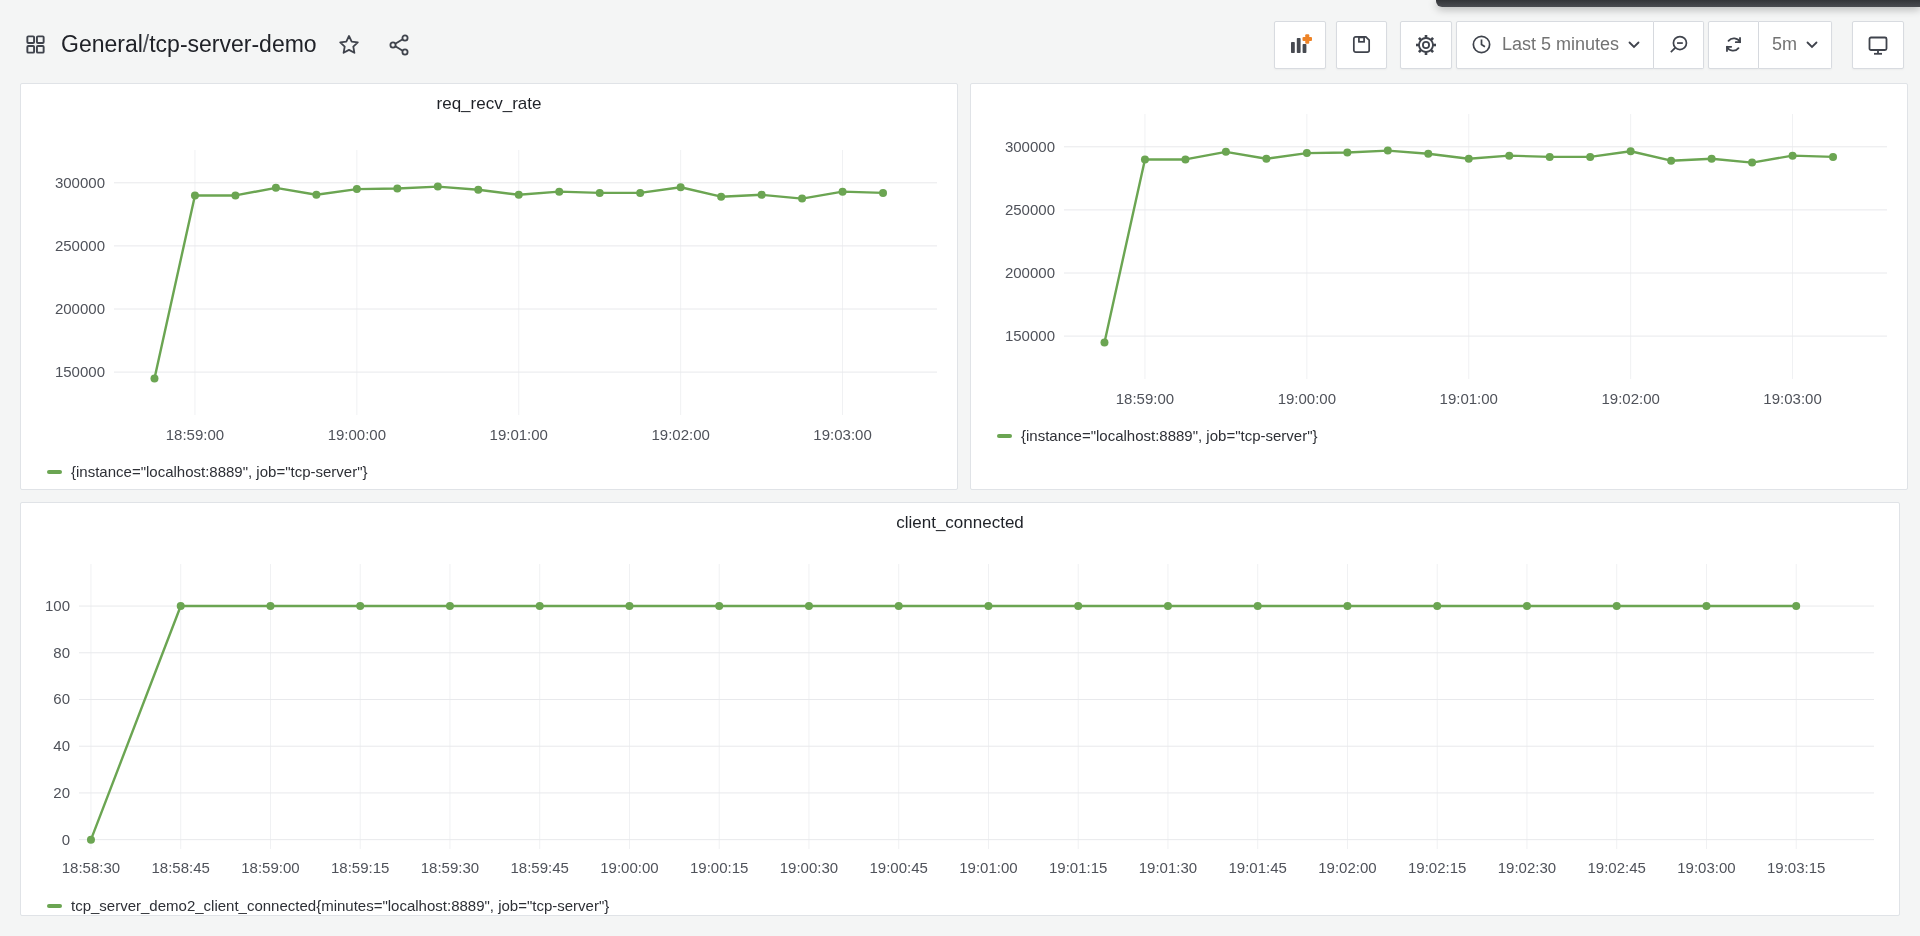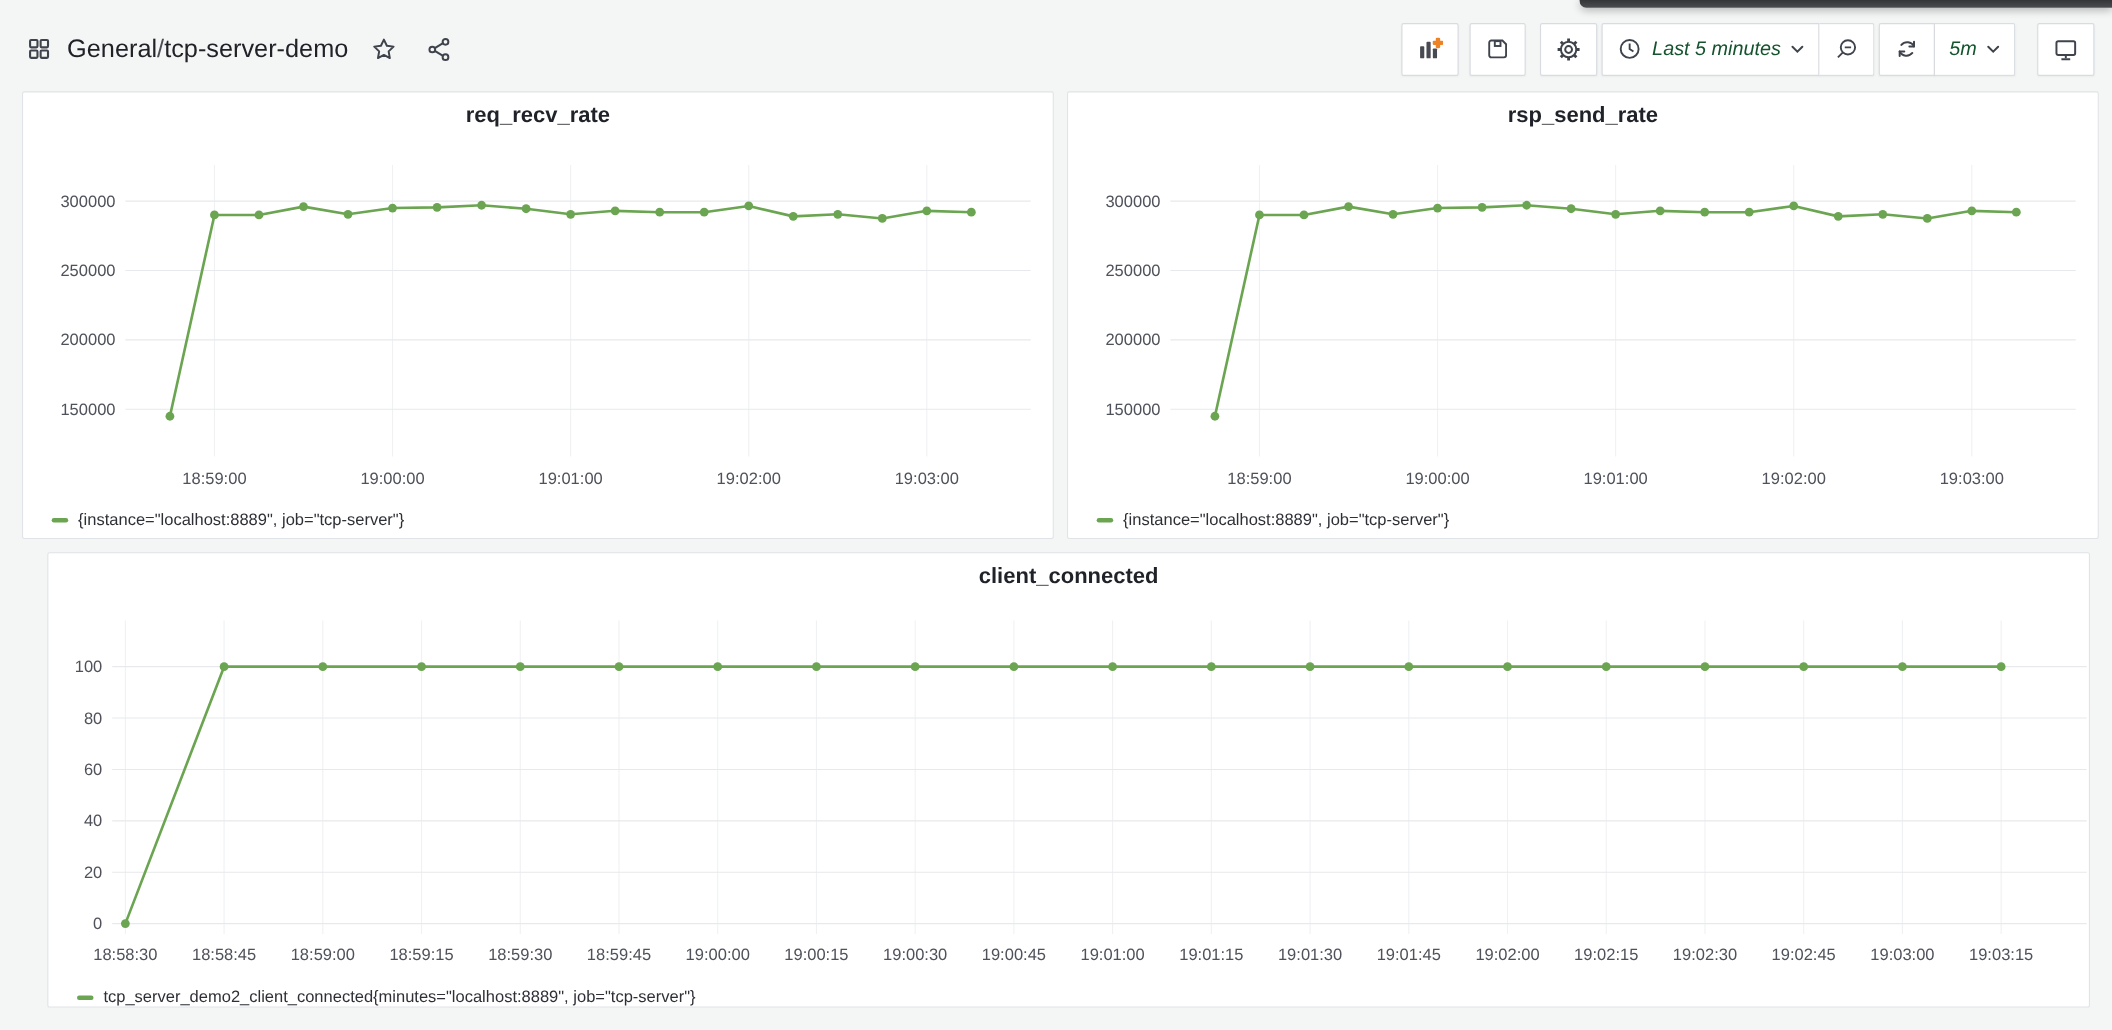--- a/index.html
+++ b/index.html
@@ -24,39 +24,39 @@
     height:48px;background:#ffffff;border:1px solid #d8dbe0;border-radius:2px;
     display:flex;align-items:center;justify-content:center;gap:9px;
     padding:0 13px;box-sizing:border-box;color:#3f434c;cursor:pointer;
     box-shadow:0 1px 2px rgba(0,0,0,0.04);
     font-size:18px;font-weight:500;white-space:nowrap;
   }
   .gap10{margin-left:10px;} .gap13{margin-left:13px;} .gap20{margin-left:20px;}
   .joined-left{border-top-left-radius:0;border-bottom-left-radius:0;border-left:none;margin-left:0;}
   .joined-right{border-top-right-radius:0;border-bottom-right-radius:0;}
   .grp{display:flex;margin-left:4px;}
-  .btn .lbl{color:#14532d;font-style:italic;}
+  .btn .lbl{color:#737373;}
   
   .top-dark-bar{
     position:absolute;top:0;left:1436px;width:484px;height:7px;
     background:linear-gradient(#333539,#4a4c51);
     border-bottom-left-radius:6px;
     box-shadow:0 2px 8px rgba(0,0,0,0.30);
   }
   
   .dashboard{padding:0 20px;box-sizing:border-box;}
   .top-row{display:flex;gap:12px;}
   .panel{
     background:#ffffff;border:1px solid #e0e3e7;border-radius:2px;
     box-sizing:border-box;position:relative;
   }
   .top-row .panel{flex:1;height:407px;}
-  .panel-bottom{height:414px;margin-top:12px;margin-left:23px;}
+  .panel-bottom{height:414px;margin-top:12px;}
   .panel-title{
-    text-align:center;font-size:20px;font-weight:700;color:#1f2228;
+    text-align:center;font-size:17px;font-weight:400;color:#1f2228;
     padding-top:10px;height:26px;cursor:pointer;
   }
   .chart-wrap{padding:0 8px;}
   svg.chart text.tick{font-family:"Liberation Sans",sans-serif;font-size:15px;fill:#4f525a;}
   .legend{
     display:flex;align-items:center;gap:9px;padding:4px 0 0 26px;
     font-size:15px;color:#2e3036;cursor:pointer;
   }
   .swatch{width:15px;height:4px;border-radius:2px;background:#6ba552;display:inline-block;}
   .icon svg{display:block;}
@@ -237,21 +237,20 @@
             <circle cx="813.5573770491803" cy="71.64285714285714" r="4" fill="#6ba552"></circle>
             <circle cx="854.032786885246" cy="72.9047619047619" r="4" fill="#6ba552"></circle>
           </svg>
       </div>
       <div class="legend">
         <span class="swatch" style="background: rgb(107, 165, 82);"></span>
         <span>{instance="localhost:8889", job="tcp-server"}</span>
       </div>
     </div>
     <div class="panel">
-      <div class="panel-title">rsp_send_rate</div>
       <div class="chart-wrap">
         <svg class="chart" width="920" height="335" viewBox="0 0 920 335">
             <line x1="165.95081967213116" x2="165.95081967213116" y1="30" y2="295" stroke="#f0f1f3" stroke-width="1"></line>
             <line x1="327.8524590163934" x2="327.8524590163934" y1="30" y2="295" stroke="#f0f1f3" stroke-width="1"></line>
             <line x1="489.75409836065575" x2="489.75409836065575" y1="30" y2="295" stroke="#f0f1f3" stroke-width="1"></line>
             <line x1="651.655737704918" x2="651.655737704918" y1="30" y2="295" stroke="#f0f1f3" stroke-width="1"></line>
             <line x1="813.5573770491803" x2="813.5573770491803" y1="30" y2="295" stroke="#f0f1f3" stroke-width="1"></line>
             <line x1="85" x2="908" y1="252.0952380952381" y2="252.0952380952381" stroke="#e8e9ec" stroke-width="1"></line>
             <line x1="85" x2="908" y1="189" y2="189" stroke="#e8e9ec" stroke-width="1"></line>
             <line x1="85" x2="908" y1="125.9047619047619" y2="125.9047619047619" stroke="#e8e9ec" stroke-width="1"></line>

